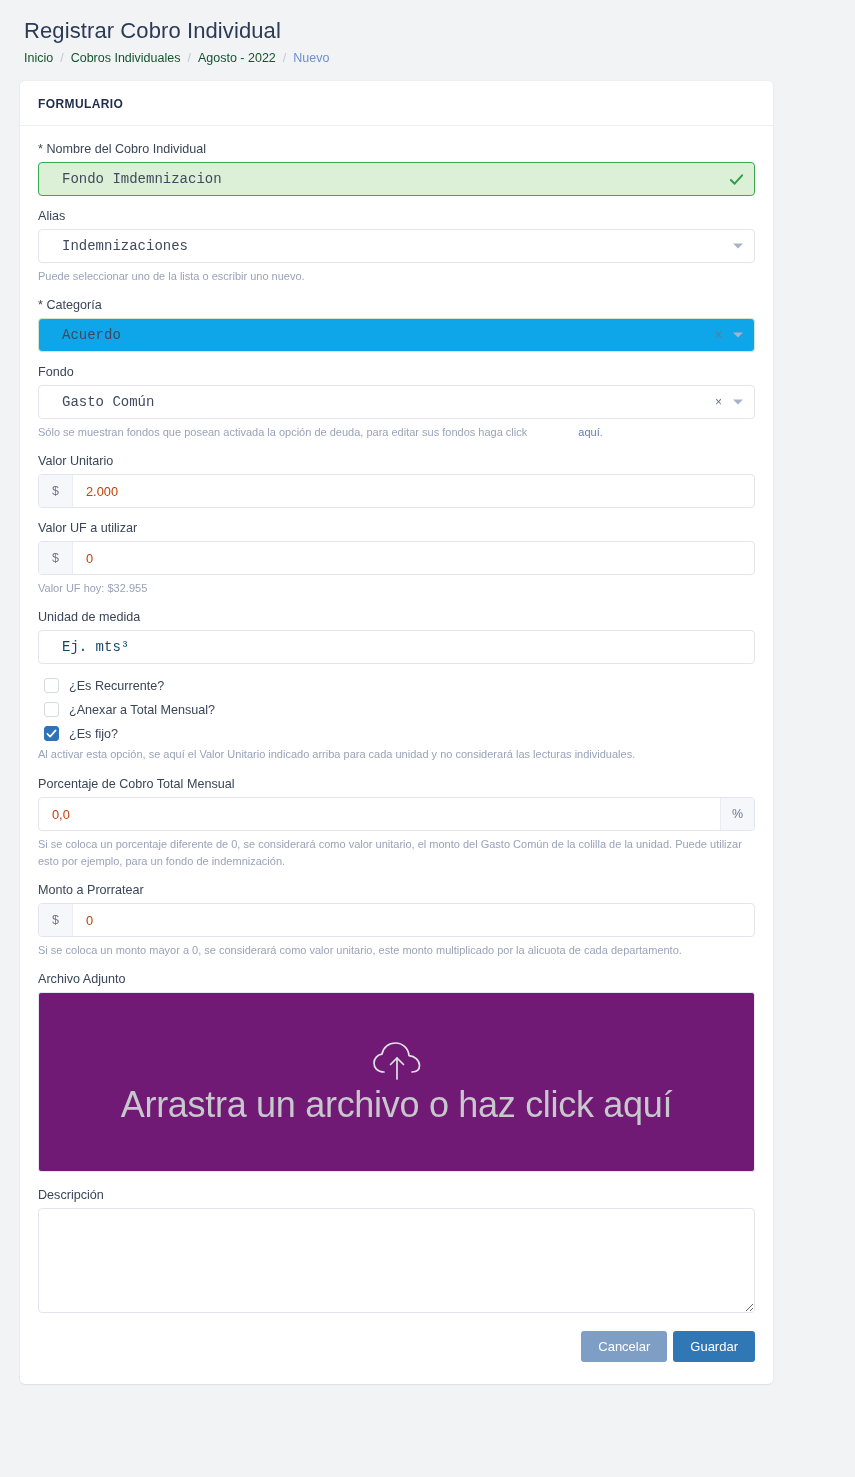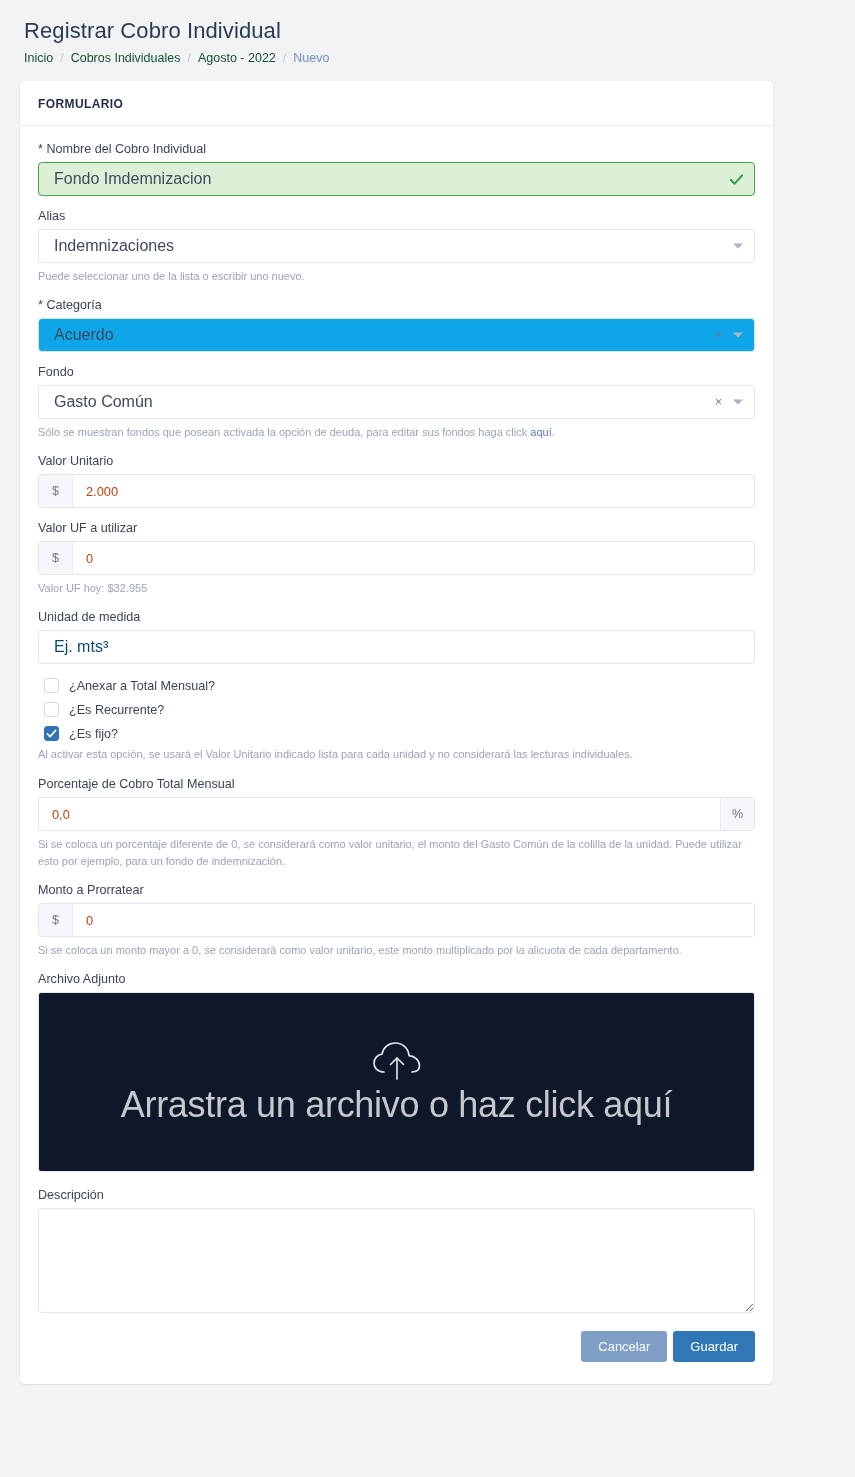--- a/index.html
+++ b/index.html
@@ -62,32 +62,32 @@
     font-weight: 400;
   }
   .req { color: #3a4558; }
 
   .help {
     font-size: 11px;
     color: #9aa3b8;
     margin-top: 5px;
     line-height: 1.55;
   }
-  .help a { color: #5b7fc0; text-decoration: none; }
+  .help a { color: #5b7fc0; text-decoration: none; margin-left: 48px; }
 
   .control {
     width: 100%;
     height: 34px;
     border: 1px solid #e2e5ec;
     border-radius: 4px;
     background: #fff;
-    font-size: 16px;
+    font-size: 14px;
     color: #3f4a5e;
-    padding: 0 15px;
-    font-family: Liberation Sans, sans-serif;
+    padding: 0 23px;
+    font-family: Liberation Mono, monospace;
     outline: none;
     display: flex;
     align-items: center;
   }
   .control.placeholder { color: #0c4a6e; }
 
   
   .input-valid {
     position: relative;
   }
@@ -195,21 +195,21 @@
     font-size: 12.6px;
     color: #3a4558;
   }
 
   
   .dropzone {
     width: 100%;
     height: 180px;
     border: 1px solid #e6e9ef;
     border-radius: 3px;
-    background: #0f172a;
+    background: #701a75;
     display: flex;
     flex-direction: column;
     align-items: center;
     justify-content: center;
     gap: 2px;
   }
   .dz-icon { color: #dfe1e5; margin-bottom: -4px; }
   .dz-text {
     font-size: 36px;
     color: #c6c8cc;
@@ -339,37 +339,37 @@
       <div class="field">
         <label class="label">Unidad de medida</label>
         <div class="control placeholder">Ej. mts³</div>
       </div>
 
       <div style="margin-top:14px;">
         <div class="check-row">
           <span class="cb">
             
           </span>
-          <span class="cb-label">¿Anexar a Total Mensual?</span>
+          <span class="cb-label">¿Es Recurrente?</span>
         </div>
         <div class="check-row">
           <span class="cb">
             
           </span>
-          <span class="cb-label">¿Es Recurrente?</span>
+          <span class="cb-label">¿Anexar a Total Mensual?</span>
         </div>
         <div class="check-row" style="margin-bottom:3px;">
           <span class="cb checked">
             <svg viewBox="0 0 16 16" width="11" height="11">
                 <path d="M2 8.5 L6 12.5 L14 3.5" fill="none" stroke="#fff" stroke-width="2.4" stroke-linecap="round" stroke-linejoin="round"></path>
               </svg>
           </span>
           <span class="cb-label">¿Es fijo?</span>
         </div>
-        <div class="help" style="margin-bottom:14px;">Al activar esta opción, se usará el Valor Unitario indicado lista para cada unidad y no considerará las lecturas individuales.</div>
+        <div class="help" style="margin-bottom:14px;">Al activar esta opción, se aquí el Valor Unitario indicado arriba para cada unidad y no considerará las lecturas individuales.</div>
       </div>
 
       <div class="field">
         <label class="label">Porcentaje de Cobro Total Mensual</label>
         <div class="input-group">
           <div class="grp-input">0,0</div>
           <div class="addon right">%</div>
         </div>
         <div class="help">Si se coloca un porcentaje diferente de 0, se considerará como valor unitario, el monto del Gasto Común de la colilla de la unidad. Puede utilizar esto por ejemplo, para un fondo de indemnización.</div>
       </div>

